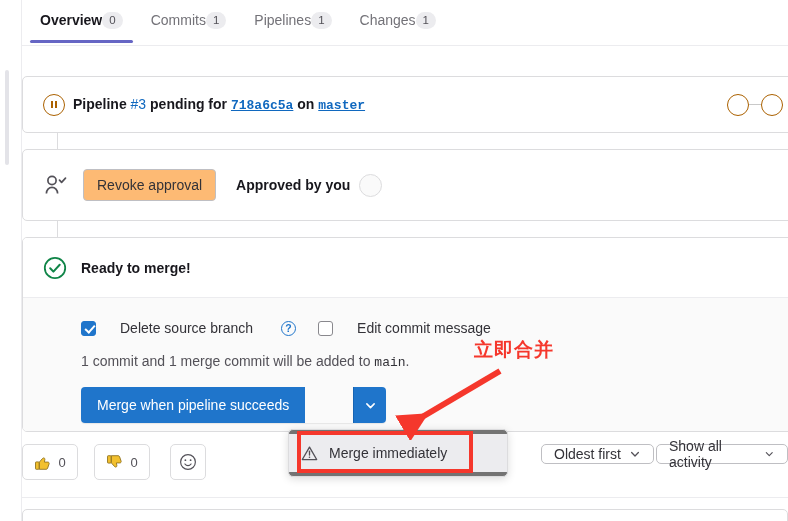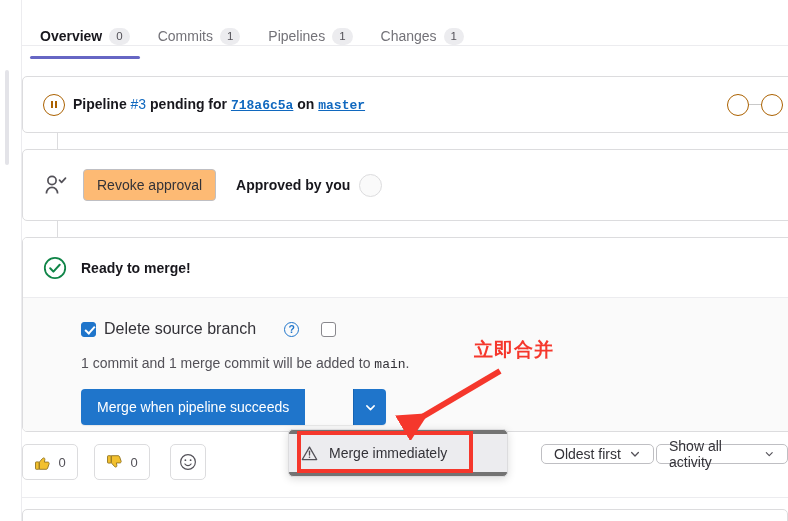--- a/index.html
+++ b/index.html
@@ -24,22 +24,22 @@
     background: #e3e3e8; border-radius: 2px;
   }
 
   
   .tabbar {
     position: absolute; left: 22px; top: 0; width: 766px; height: 46px;
     background: #fff; border-bottom: 1px solid #ececef;
     display: flex; align-items: flex-start; padding-left: 4px;
   }
   .tab {
-    position: relative; display: flex; align-items: center; gap: 7px;
-    padding: 28px 14px 13px 14px; cursor: pointer;
+    position: relative; display: flex; align-items: center; 
+    padding: 12px 14px 13px 14px; cursor: pointer;
     font-size: 14px; color: #737278; white-space: nowrap; justify-content: flex-end;
   }
   .tab.active { color: #18171d; font-weight: bold; }
   .tab.active::after {
     content: ""; position: absolute; left: 4px; right: 4px; bottom: -1px;
     height: 3px; background: #6666c4; border-radius: 2px;
   }
   .tab .count {
     background: #ececef; color: #535158; border-radius: 9px;
     font-size: 11.5px; font-weight: normal; padding: 1.5px 7px; line-height: 1.2;
@@ -100,21 +100,21 @@
   .box {
     width: 15px; height: 15px; border-radius: 3px; border: 1px solid #89888d;
     background: #fff; flex: 0 0 auto; position: relative;
   }
   .box.checked { background: #1f75cb; border-color: #1f75cb; }
   .box.checked::after {
     content: ""; position: absolute; left: 4.5px; top: 1.5px;
     width: 4px; height: 8px; border: solid #fff; border-width: 0 2px 2px 0;
     transform: rotate(42deg);
   }
-  .chk-label { margin-left: 8px; font-size: 16px; color: #333238; }
+  .chk-label { margin-left: 24px; font-size: 14px; color: #333238; }
   .help-icon {
     width: 15px; height: 15px; border-radius: 50%; border: 1.3px solid #1f75cb;
     color: #1f75cb; font-size: 10.5px; line-height: 13px; text-align: center;
     margin-left: 6px; cursor: pointer; font-weight: bold;
   }
   .commit-line { margin-top: 17px; font-size: 14px; color: #535158; }
   .commit-line .mono2 { font-family: "Liberation Mono", monospace; font-size: 13px; color: #333238; }
 
   .split {
     margin-top: 17px; display: inline-flex; border-radius: 4px; overflow: hidden;
@@ -266,20 +266,21 @@
 
     <div class="merge-body">
       <div class="checks">
         <label class="chk-item">
           <span class="box checked"></span>
           <span class="chk-label">Delete source branch</span>
         </label>
         <span class="help-icon" style="margin-right:22px;">?</span>
         <label class="chk-item">
           <span class="box"></span>
+          <span class="chk-label">Edit commit message</span>
         </label>
       </div>
 
       <div class="commit-line">
         <span>1 commit and 1 merge commit will be added to</span>
         <span class="mono2">main</span><span>.</span>
       </div>
 
       <div class="split">
         <button class="split-main">Merge when pipeline succeeds</button>

